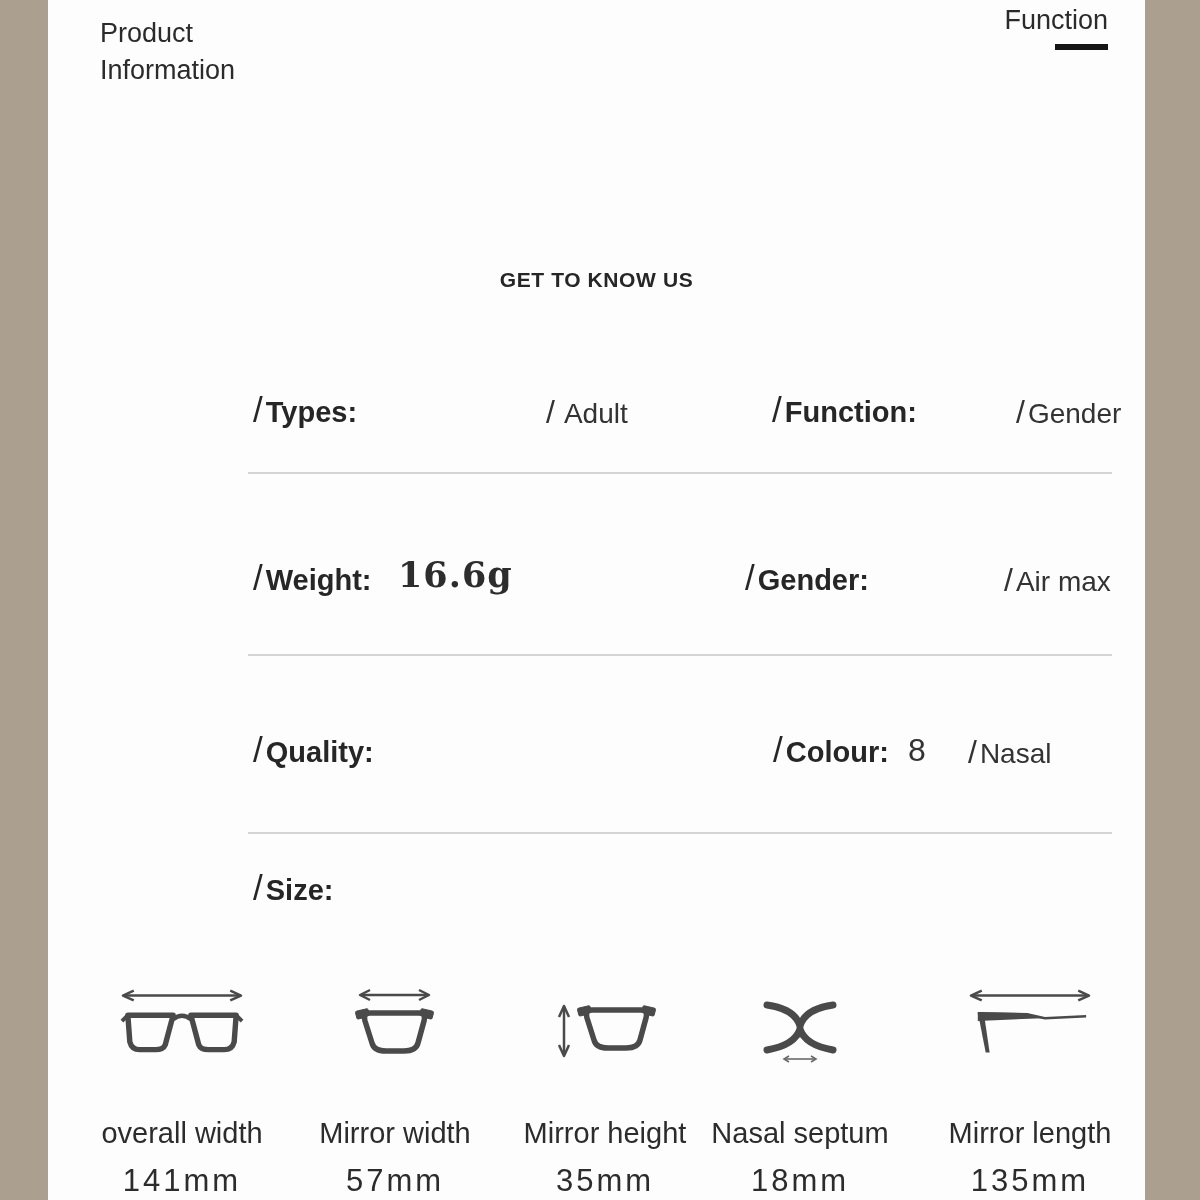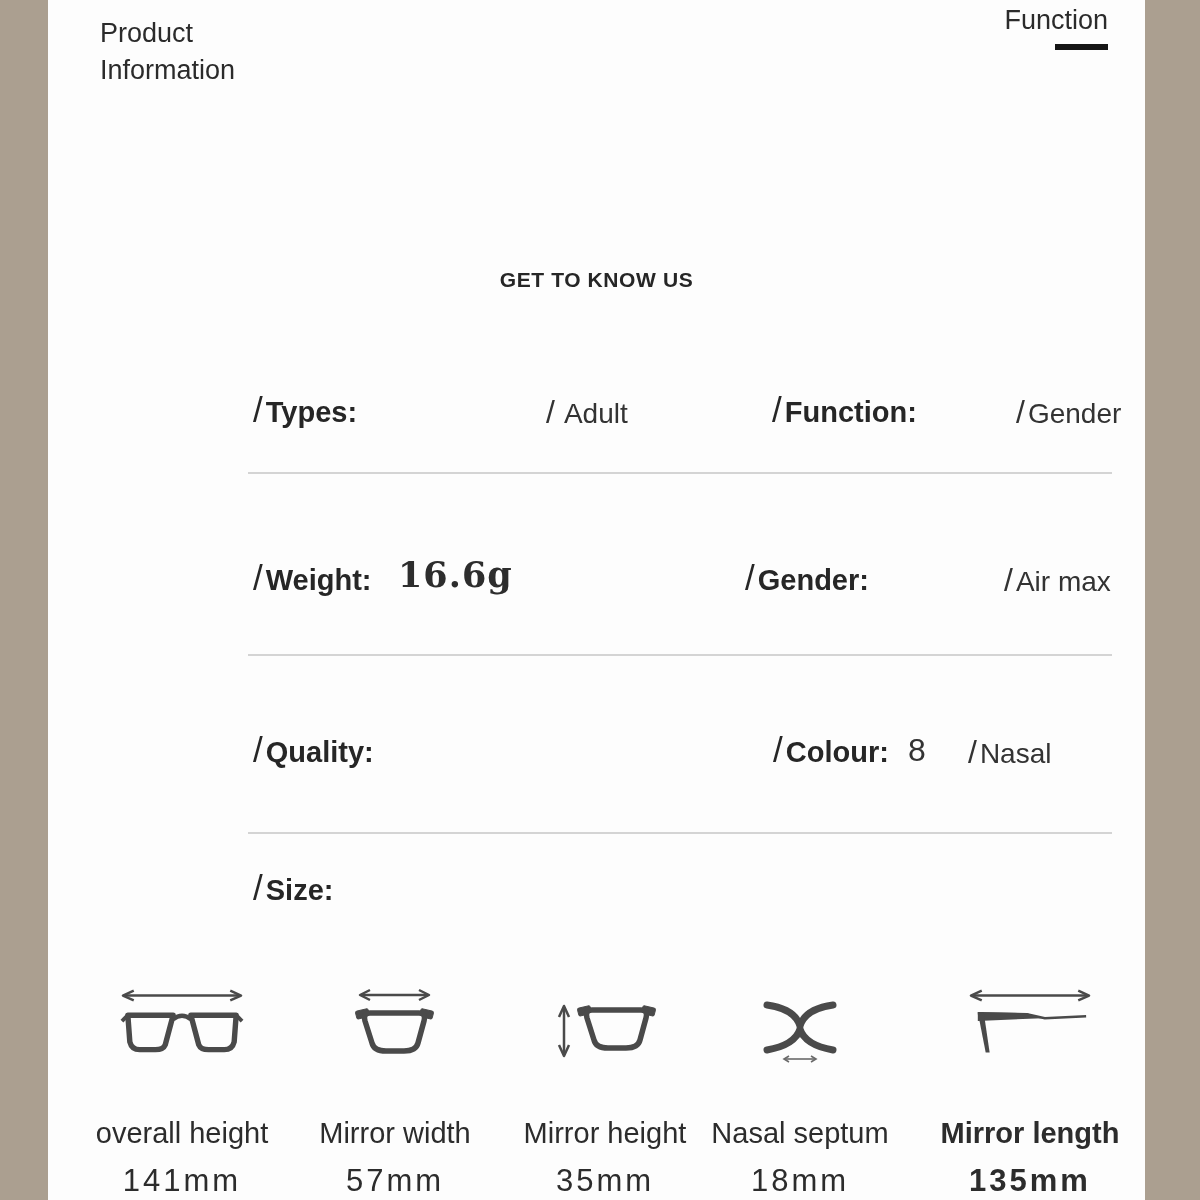--- a/index.html
+++ b/index.html
@@ -52,21 +52,21 @@
   .hr-2{top:654px;}
   .hr-3{top:832px;}
 
   .mcol{
     position:absolute;top:985px;width:220px;height:215px;text-align:center;
   }
   .mcol-1{left:72px;}
   .mcol-2{left:285px;}
   .mcol-3{left:495px;}
   .mcol-4{left:690px;}
-  .mcol-5{left:920px;font-weight:bold;}
+  .mcol-5{left:920px;}
   .micon{position:absolute;top:0;left:0;width:100%;height:95px;
     display:flex;align-items:flex-start;justify-content:center;}
   .mlabel{position:absolute;top:132px;left:0;width:100%;font-size:29px;color:#2c2c2c;}
   .mvalue{position:absolute;top:178px;left:0;width:100%;font-size:31px;
     letter-spacing:3px;color:#2c2c2c;}
   svg{display:block;}
 </style>
 </head>
 <body>
 
@@ -115,21 +115,21 @@
         <line x1="6" y1="10" x2="124" y2="10" stroke-width="2.5"></line>
         <path d="M16 5 L5 10 L16 15" stroke-width="2.5" stroke-linejoin="round"></path>
         <path d="M114 5 L125 10 L114 15" stroke-width="2.5" stroke-linejoin="round"></path>
         <path d="M10 30 L56 30 L48 60 Q46 65 38 65 L22 65 Q14 65 12 57 Z" fill="#fdfdfd" stroke-width="5.5" stroke-linejoin="round"></path>
         <path d="M120 30 L74 30 L82 60 Q84 65 92 65 L108 65 Q116 65 118 57 Z" fill="#fdfdfd" stroke-width="5.5" stroke-linejoin="round"></path>
         <path d="M56 34 Q65 27 74 34" stroke-width="4.5"></path>
         <path d="M10 30 L4 36" stroke-width="4"></path>
         <path d="M120 30 L126 36" stroke-width="4"></path>
       </svg>
     </div>
-    <div class="mlabel">overall height</div>
+    <div class="mlabel">overall width</div>
     <div class="mvalue">141mm</div>
   </div>
 
   <div class="mcol mcol-2">
     <div class="micon">
       <svg width="92" height="86" viewBox="0 0 92 86" fill="none" stroke="#4a4a4a">
         <line x1="12" y1="10" x2="79" y2="10" stroke-width="2.5"></line>
         <path d="M21 5 L11 10 L21 15" stroke-width="2.5" stroke-linejoin="round"></path>
         <path d="M70 5 L80 10 L70 15" stroke-width="2.5" stroke-linejoin="round"></path>
         <rect x="7" y="25" width="13" height="8" rx="2" fill="#4a4a4a" transform="rotate(-14 13 29)"></rect>

